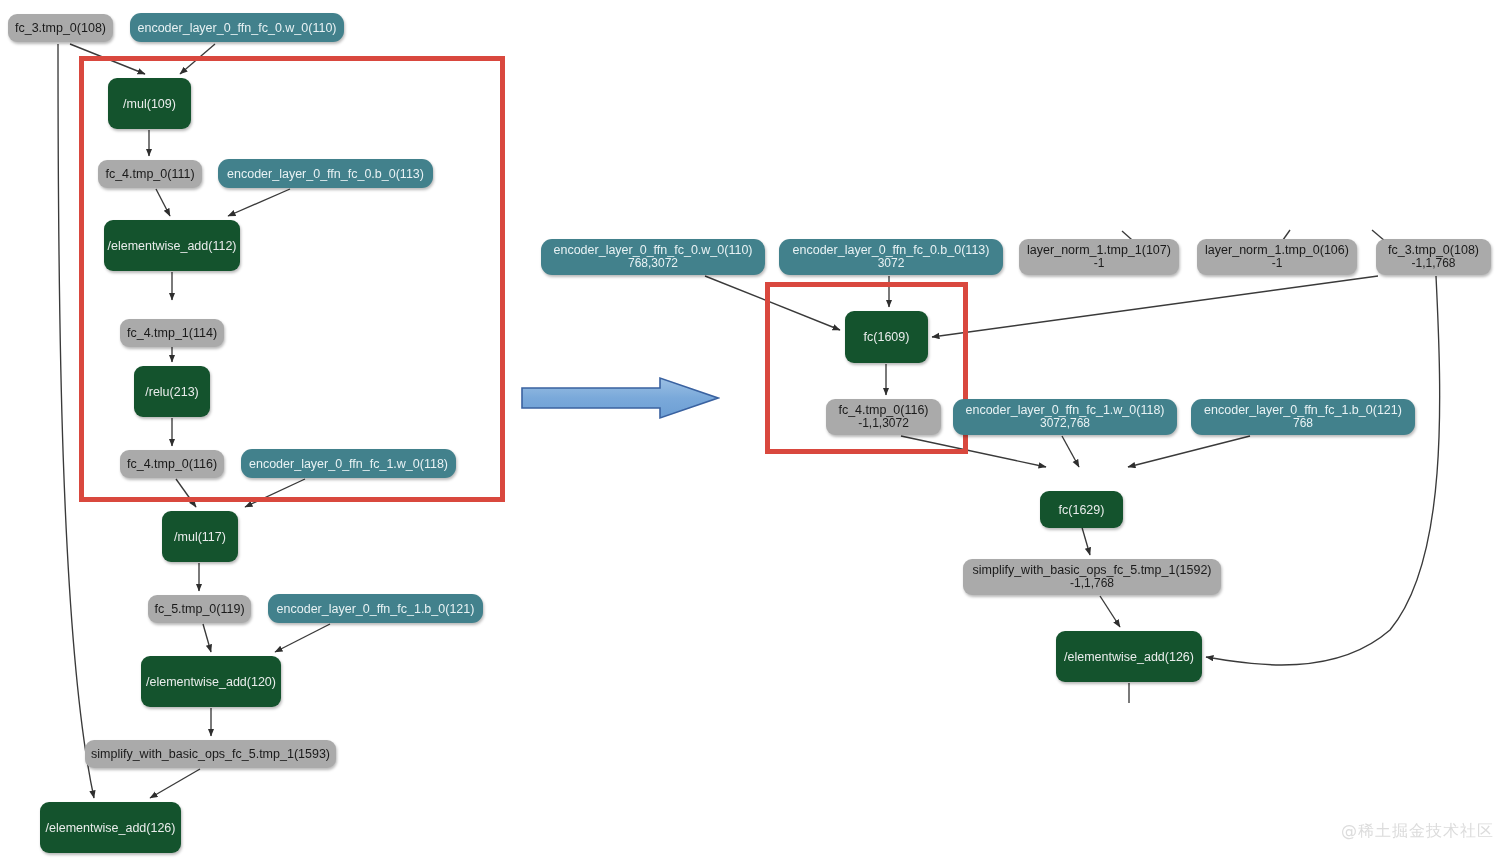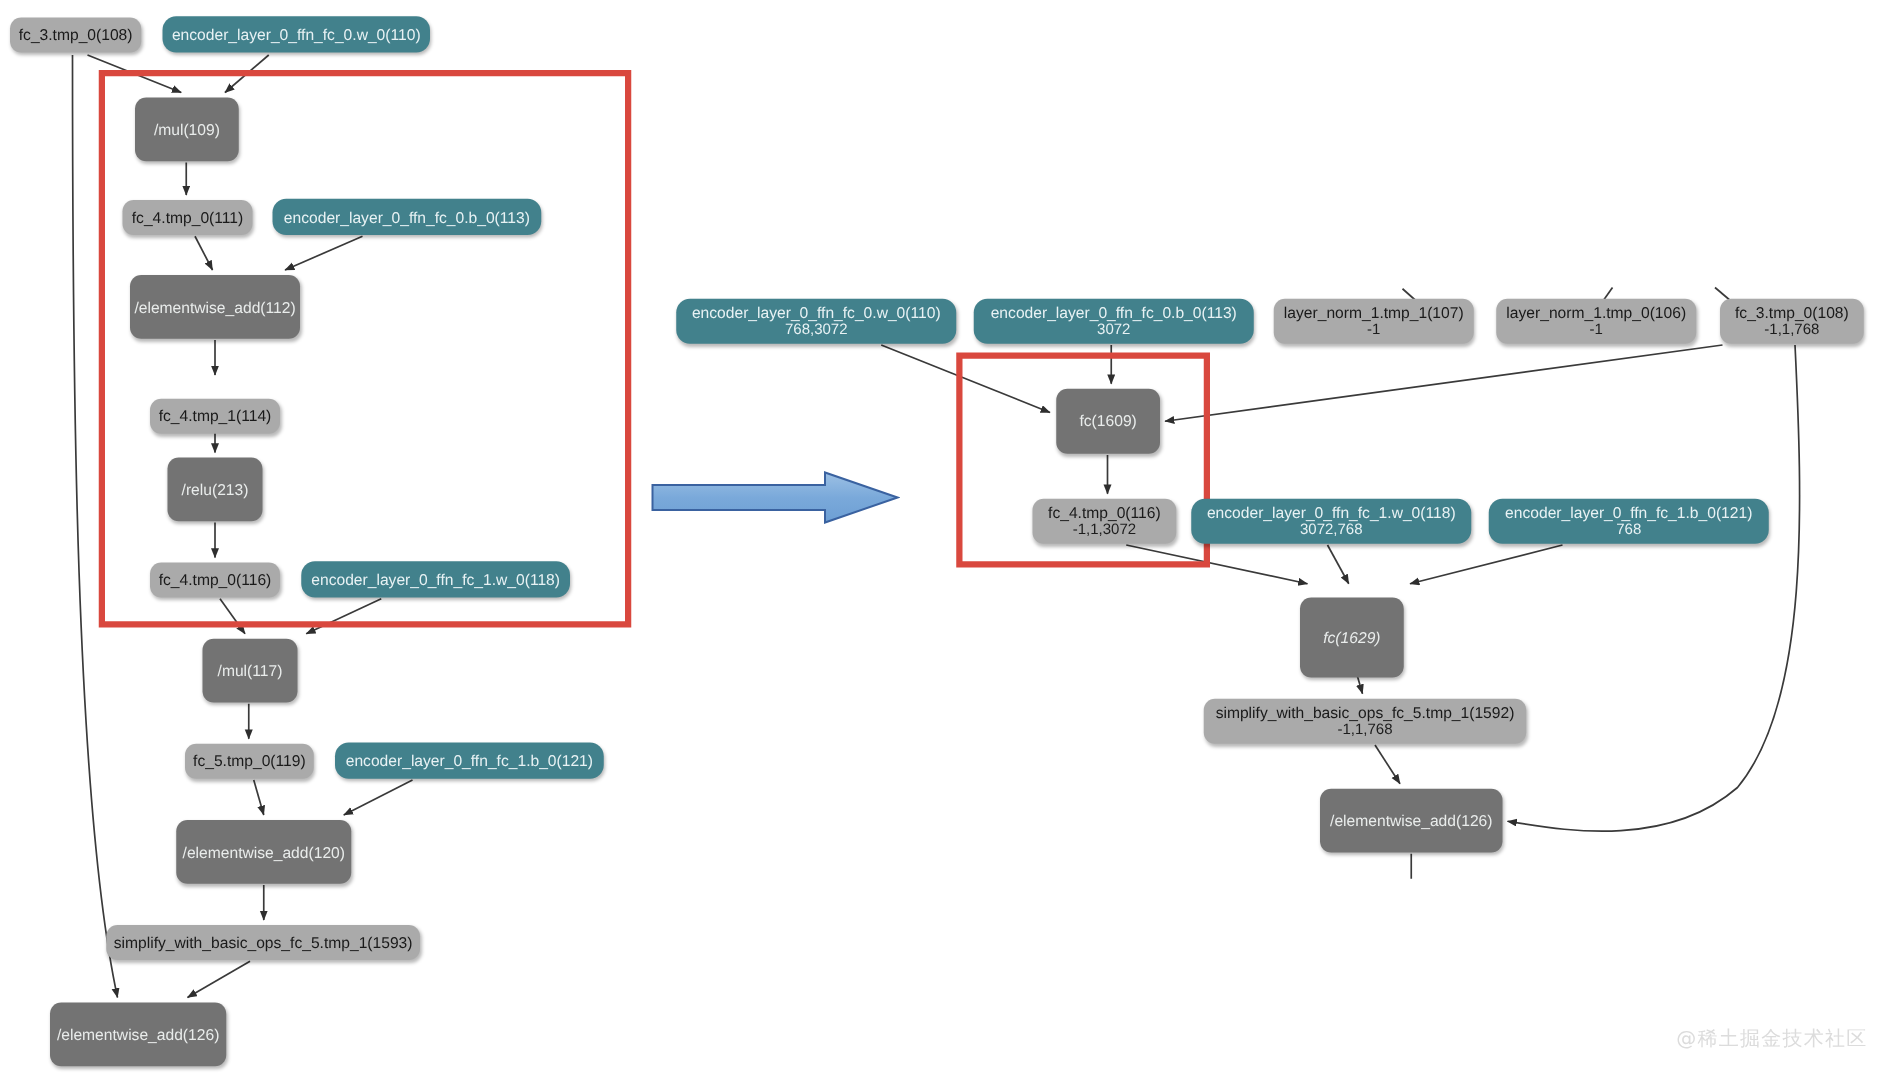--- a/index.html
+++ b/index.html
@@ -39,21 +39,21 @@
   
   .n-param{
     background:#42818c;
     color:#e8f2f4;
     border-radius:11px;
     font-size:12.5px;
     padding:0 28px;
   }
   
   .n-op{
-    background:#737373;
+    background:#14532d;
     color:#e9eceb;
     border-radius:9px;
     font-size:12.5px;
     padding:0 16px;
   }
   .n-var .shape{font-size:12px;color:#1d1d1d;}
   .n-param .shape{font-size:12px;color:#e8f2f4;}
 
   .redbox{
     position:absolute;
@@ -220,21 +220,21 @@
         <span class="shape">-1,1,3072</span>
       </div>
       <div class="node n-param" style="left: 953px; top: 399px; width: 224px; height: 36px;">
         <span class="lbl">encoder_layer_0_ffn_fc_1.w_0(118)</span>
         <span class="shape">3072,768</span>
       </div>
       <div class="node n-param" style="left: 1191px; top: 399px; width: 224px; height: 36px;">
         <span class="lbl">encoder_layer_0_ffn_fc_1.b_0(121)</span>
         <span class="shape">768</span>
       </div>
-      <div class="node n-op" style="left: 1040px; top: 478px; width: 83px; height: 64px; font-style: italic;">
+      <div class="node n-op" style="left: 1040px; top: 491px; width: 83px; height: 37px;">
         <span class="lbl">fc(1629)</span>
       </div>
       <div class="node n-var" style="left: 963px; top: 559px; width: 258px; height: 36px;">
         <span class="lbl">simplify_with_basic_ops_fc_5.tmp_1(1592)</span>
         <span class="shape">-1,1,768</span>
       </div>
       <div class="node n-op" style="left: 1056px; top: 631px; width: 146px; height: 51px;">
         <span class="lbl">/elementwise_add(126)</span>
       </div>
     </div>

